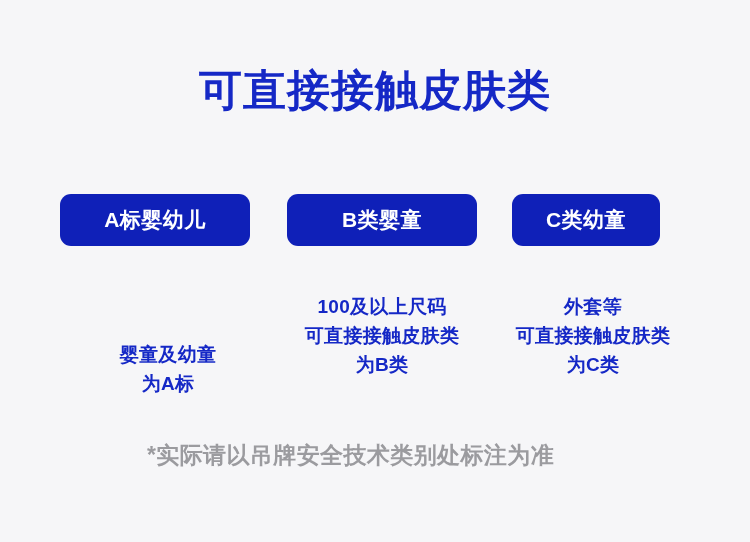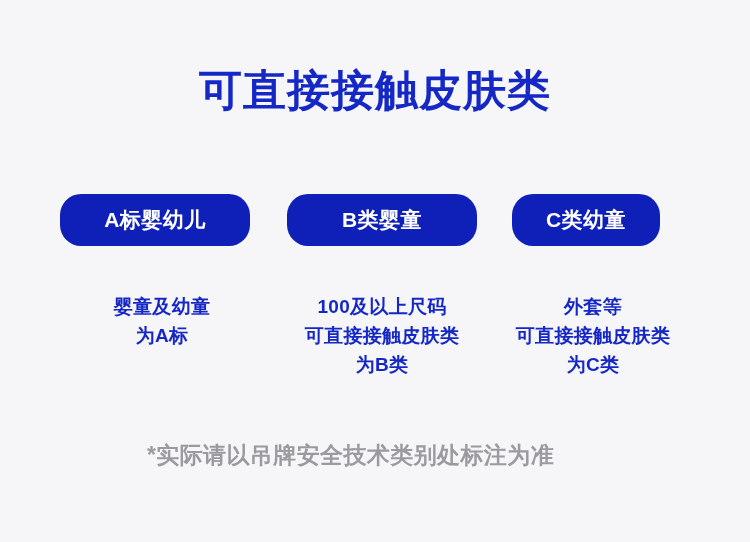--- a/index.html
+++ b/index.html
@@ -37,21 +37,21 @@
     top: 194px;
     left: 0;
     width: 750px;
     height: 52px;
   }
   .badge {
     position: absolute;
     top: 0;
     height: 52px;
     background: #0f20b8;
-    border-radius: 21px;
+    border-radius: 11px;
     color: #ffffff;
     font-size: 21px;
     font-weight: bold;
     letter-spacing: 0.5px;
     display: flex;
     align-items: center;
     justify-content: center;
     white-space: nowrap;
   }
   .badge-a { left: 60px;  width: 190px; }
@@ -68,21 +68,21 @@
   .desc-col {
     position: absolute;
     top: 0;
     text-align: center;
     color: #1528c6;
     font-size: 19px;
     font-weight: bold;
     line-height: 29px;
     letter-spacing: 0.3px;
   }
-  .desc-col-a { left: 42px;  width: 240px; }
+  .desc-col-a { left: 48px;  width: 240px; margin-top: 48px; }
   .desc-col-b { left: 272px; width: 220px; }
   .desc-col-c { left: 482px; width: 222px; }
   .desc-line { display: block; white-space: nowrap; }
 
   .footnote {
     position: absolute;
     top: 443px;
     left: 15px;
     width: 671px;
     text-align: center;

